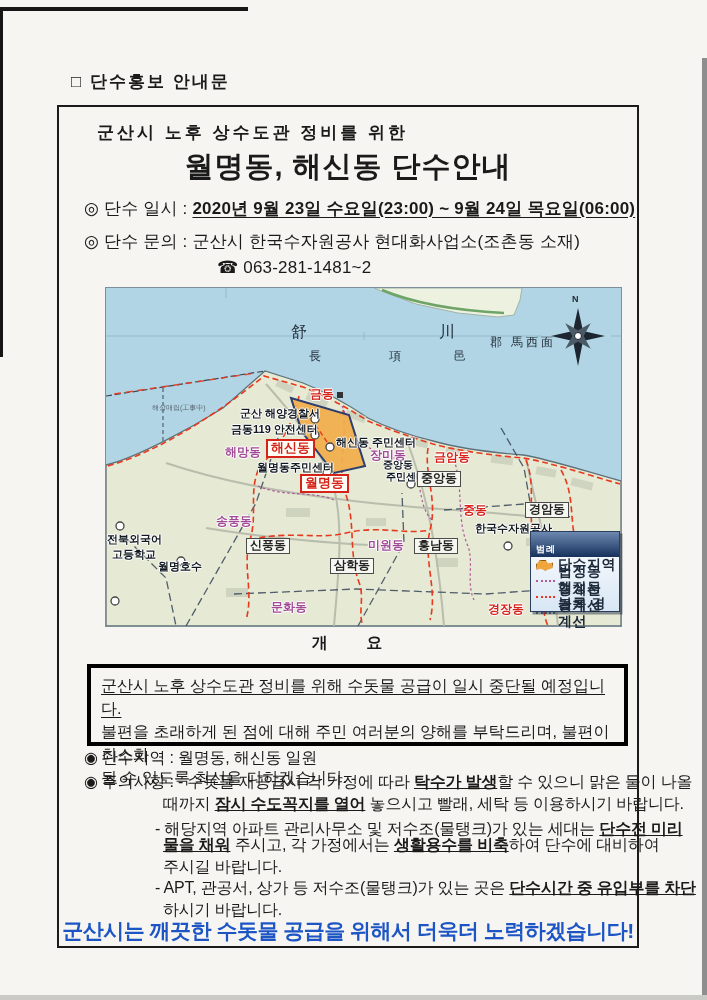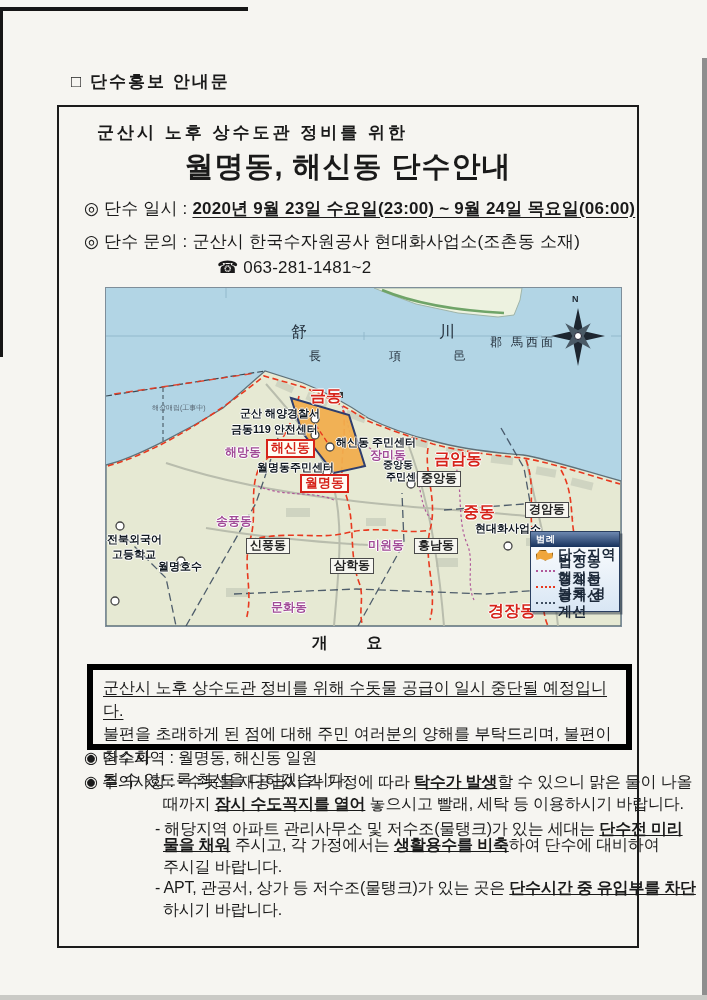--- a/index.html
+++ b/index.html
@@ -30,45 +30,45 @@
 
   
   .map-wrap{left:46px;top:180px;width:515px;height:338px;border:1px solid #7e8e9a;background:#b2d5e5;}
   .map-wrap svg{position:absolute;left:0;top:0;}
   .lbl{position:absolute;white-space:nowrap;font-size:11px;color:#16202a;line-height:1.05;
        text-shadow:-1px 0 0 #fff,1px 0 0 #fff,0 -1px 0 #fff,0 1px 0 #fff;}
   .lbl.sea{font-family:"Liberation Serif","DejaVu Serif",serif;font-size:16px;letter-spacing:2px;
        color:#24303c;text-shadow:none;}
   .lbl.sea.sm{font-size:12px;}
   .lbl.tiny{font-size:7px;color:#5a6874;text-shadow:none;letter-spacing:0;}
-  .lbl.red{color:#d6231a;font-weight:bold;font-size:16px;}
+  .lbl.red{color:#d6231a;font-weight:bold;font-size:12px;}
   .lbl.redbox{color:#d6231a;font-weight:bold;font-size:13px;background:#fffdf5;
        border:2px solid #d6231a;padding:0 3px 1px 3px;text-shadow:none;}
   .lbl.purple{color:#a04a96;font-weight:bold;font-size:12px;}
   .lbl.darkbox{color:#222;font-weight:bold;font-size:12px;background:#f7f7f1;
        border:1px solid #4a4a4a;padding:0 3px 1px 3px;text-shadow:none;}
   .lbl.poi{font-size:11px;font-weight:bold;color:#101820;}
   .compass-n{position:absolute;left:466px;top:6px;font-size:9px;font-weight:bold;color:#1d2630;text-shadow:none;}
 
   .legend{position:absolute;left:424px;top:243px;width:88px;height:79px;background:linear-gradient(#ffffff,#d8e6f4);
        border:1px solid #2a3f60;box-shadow:2.5px 2.5px 0 rgba(20,30,50,.45);}
   .legend-header{height:14px;background:linear-gradient(#6d88b0,#16315c);color:#fff;
-       font-size:9px;font-weight:bold;padding:1px 0 0 5px;letter-spacing:1px;}
+       font-size:9px;font-weight:bold;padding:11px 0 0 5px;letter-spacing:1px;}
   .legend-row{display:flex;align-items:center;height:16px;padding-left:5px;}
   .lg-ic{width:22px;flex:0 0 22px;display:flex;align-items:center;}
   .lg-area{width:15px;height:9px;background:#f0a63c;border:1px solid #8a5a10;
        clip-path:polygon(0 45%,20% 10%,55% 0,70% 35%,100% 30%,95% 80%,55% 100%,25% 85%,5% 95%);}
   .lg-line{width:19px;height:0;border-top:2px dotted #b0589a;}
   .lg-line.red{border-top-color:#e8391f;}
   .lg-line.dark{border-top-color:#3e4e60;}
   .lg-txt{font-size:14px;font-weight:bold;color:#1d2a3a;letter-spacing:0.5px;}
 
   
   .ov-heading{left:0;width:100%;top:526px;text-align:center;font-size:16px;font-weight:bold;word-spacing:30px;letter-spacing:2px;}
-  .ov-box{left:28px;top:557px;width:513px;height:62px;border:6px solid #000000;
+  .ov-box{left:28px;top:557px;width:513px;height:62px;border:4px solid #000000;
        padding:6px 10px;font-size:16px;line-height:23px;}
   .ov-box .u{text-decoration:underline;text-underline-offset:3px;}
 
   .body-line{font-size:16px;letter-spacing:-0.2px;white-space:nowrap;}
   .area-line{left:25px;top:641px;}
   .ca1{left:25px;top:665px;}
   .ca2{left:104px;top:687px;}
   .ca3{left:96px;top:712px;}
   .ca4{left:104px;top:728px;}
   .ca5{left:104px;top:750px;}
@@ -218,21 +218,21 @@
     <span class="lbl poi" style="left:1px;top:246px;">전북외국어</span>
     <span class="lbl poi" style="left:6px;top:261px;">고등학교</span>
     <span class="lbl poi" style="left:52px;top:273px;">월명호수</span>
     <span class="lbl darkbox" style="left:140px;top:250px;">신풍동</span>
     <span class="lbl purple" style="left:165px;top:313px;">문화동</span>
     <span class="lbl purple" style="left:262px;top:251px;">미원동</span>
     <span class="lbl darkbox" style="left:224px;top:270px;">삼학동</span>
     <span class="lbl darkbox" style="left:308px;top:250px;">흥남동</span>
     <span class="lbl red" style="left:357px;top:216px;">중동</span>
     <span class="lbl darkbox" style="left:419px;top:214px;">경암동</span>
-    <span class="lbl poi" style="left:369px;top:235px;">현대화사업소</span>
+    <span class="lbl poi" style="left:369px;top:235px;">한국수자원공사</span>
     <span class="lbl red" style="left:382px;top:315px;">경장동</span>
 
     <div class="legend">
       <div class="legend-header">범례</div>
       <div class="legend-row">
         <span class="lg-ic">
             <span class="lg-area"></span>
           </span>
         <span class="lg-txt">단수지역</span>
       </div>
@@ -279,13 +279,14 @@
   </div>
   <div class="body-line ca4">
     <b>물을 채워</b><span> 주시고, 각 가정에서는 </span><b>생활용수를 비축</b><span>하여 단수에 대비하여</span>
   </div>
   <div class="body-line ca5">주시길 바랍니다.</div>
   <div class="body-line ca6">
     <span>- APT, 관공서, 상가 등 저수조(물탱크)가  있는 곳은 </span><b>단수시간 중 유입부를 차단</b>
   </div>
   <div class="body-line ca7">하시기 바랍니다.</div>
 
+  <div class="footer-msg">군산시는 깨끗한 수돗물 공급을 위해서 더욱더 노력하겠습니다!</div>
 </div>
 
 </body></html>

